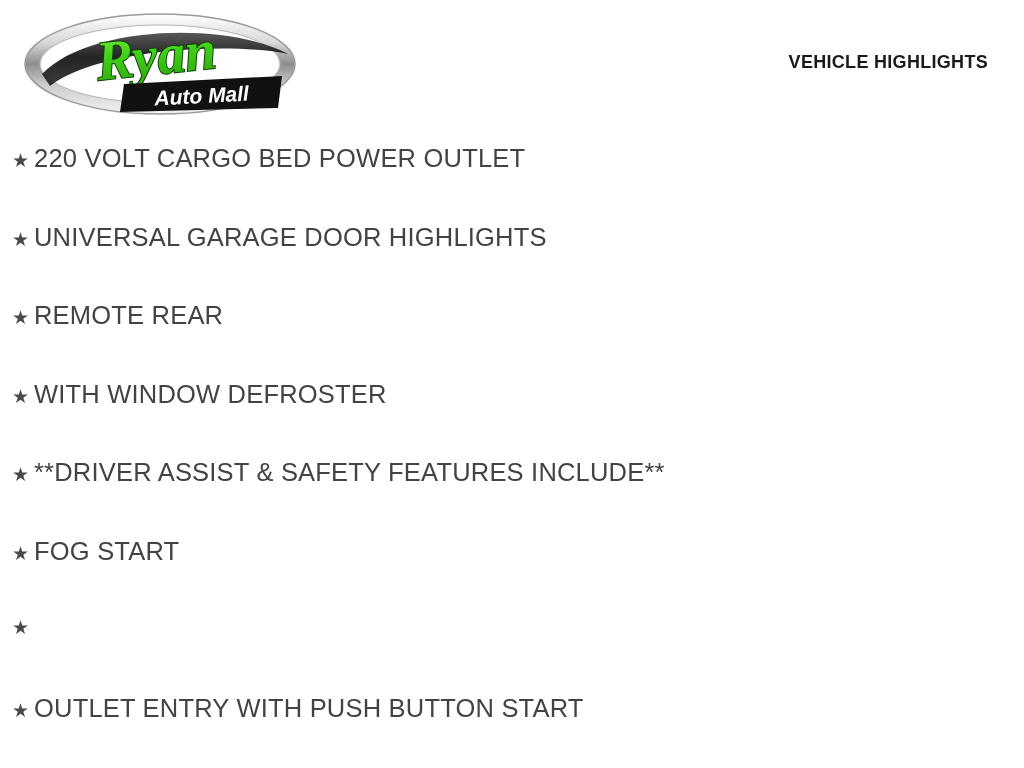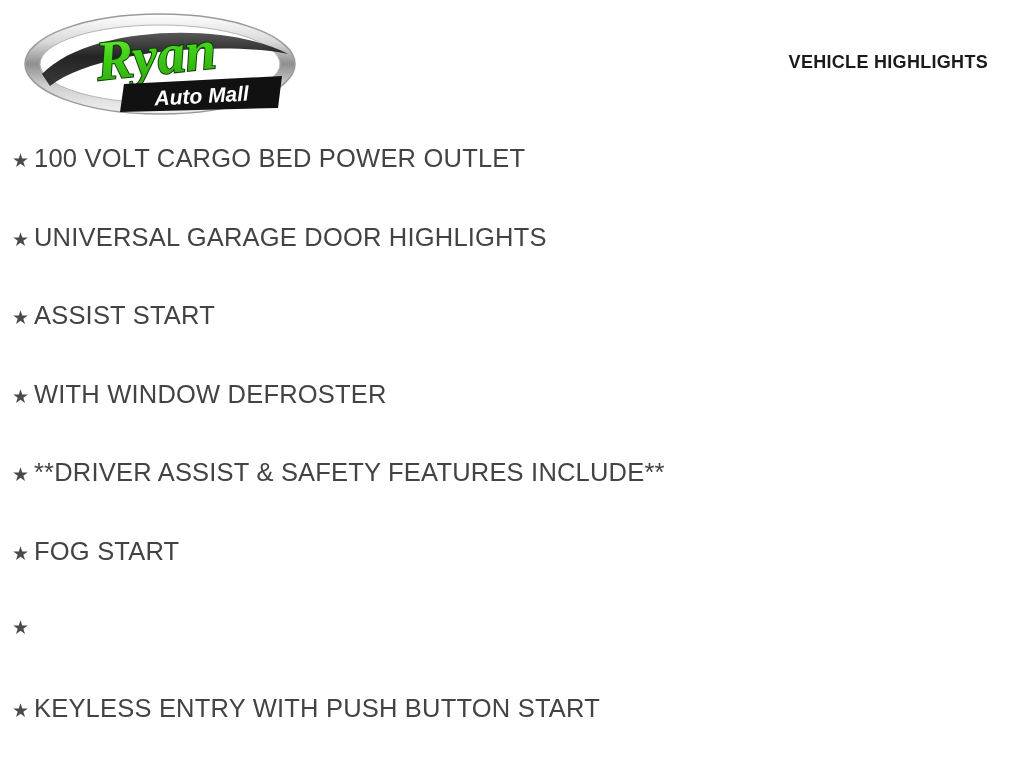--- a/index.html
+++ b/index.html
@@ -121,42 +121,42 @@
       <text x="182" y="95" text-anchor="middle" font-family="Liberation Sans, sans-serif" font-size="21" font-style="italic" font-weight="bold" fill="#ffffff" transform="rotate(-3 182 95)">Auto Mall</text>
     </svg>
   </div>
 
   <div class="highlights-title">VEHICLE HIGHLIGHTS</div>
 </div>
 
 <ul class="feature-list">
   <li class="feature-item">
     <span class="bullet-star">★</span>
-    <span class="feature-text">100 VOLT CARGO BED POWER OUTLET</span>
+    <span class="feature-text">220 VOLT CARGO BED POWER OUTLET</span>
   </li>
   <li class="feature-item">
     <span class="bullet-star">★</span>
     <span class="feature-text">UNIVERSAL GARAGE DOOR HIGHLIGHTS</span>
   </li>
   <li class="feature-item">
     <span class="bullet-star">★</span>
-    <span class="feature-text">ASSIST START</span>
+    <span class="feature-text">REMOTE REAR</span>
   </li>
   <li class="feature-item">
     <span class="bullet-star">★</span>
     <span class="feature-text">WITH WINDOW DEFROSTER</span>
   </li>
   <li class="feature-item">
     <span class="bullet-star">★</span>
     <span class="feature-text">**DRIVER ASSIST &amp; SAFETY FEATURES INCLUDE**</span>
   </li>
   <li class="feature-item">
     <span class="bullet-star">★</span>
     <span class="feature-text">FOG START</span>
   </li>
   <li class="feature-item">
     <span class="bullet-star">★</span>
   </li>
   <li class="feature-item">
     <span class="bullet-star">★</span>
-    <span class="feature-text">KEYLESS ENTRY WITH PUSH BUTTON START</span>
+    <span class="feature-text">OUTLET ENTRY WITH PUSH BUTTON START</span>
   </li>
 </ul>
 
 </body></html>

